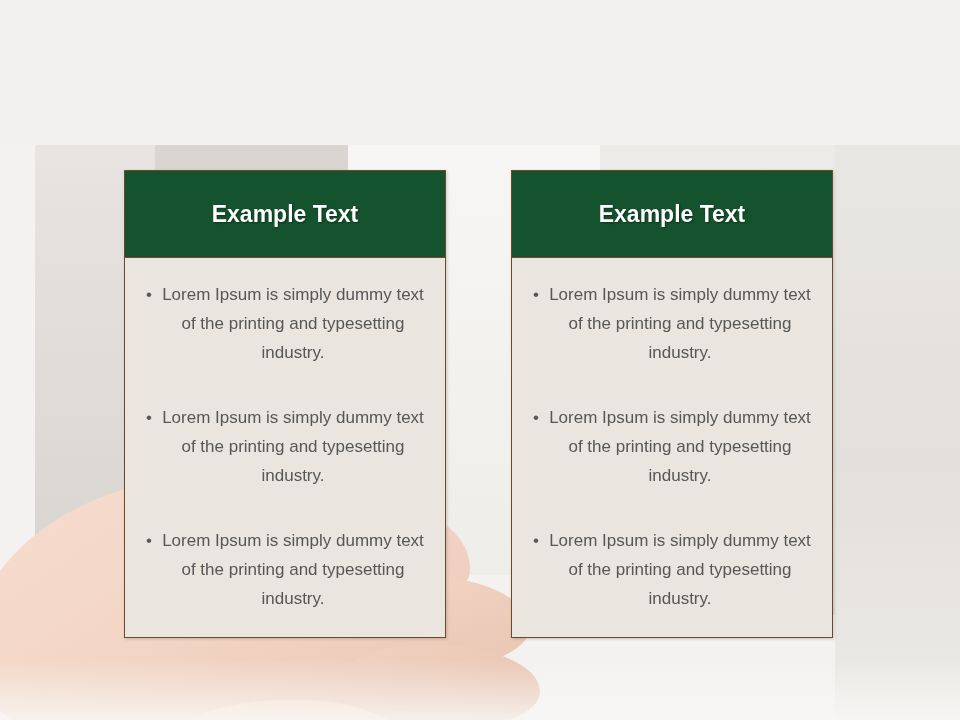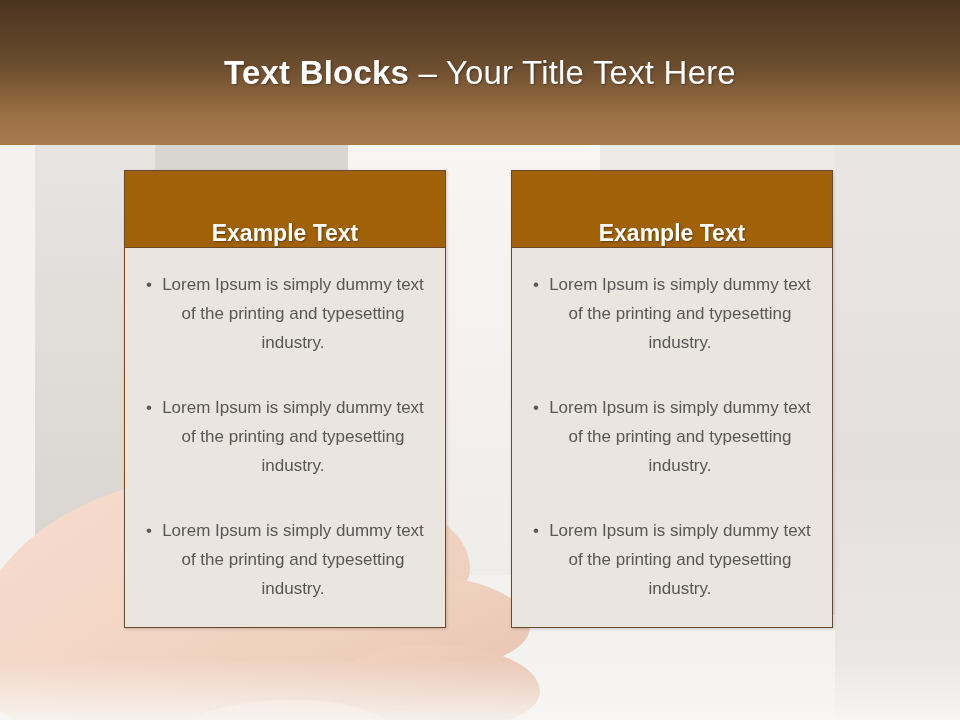--- a/index.html
+++ b/index.html
@@ -159,25 +159,25 @@
     top: 170px;
     width: 322px;
     border: 1px solid #6b4a2c;
     box-sizing: border-box;
     box-shadow: 1px 1px 3px rgba(0,0,0,0.18);
   }
   #card-0 { left: 124px; }
   #card-1 { left: 511px; }
 
   .card .card-head {
-    height: 77px;
-    background: #a16207;
+    height: 87px;
+    background: #14532d;
     border-bottom: 1px solid #6b4a2c;
     display: flex;
-    align-items: flex-end;
+    align-items: center;
     justify-content: center;
     box-sizing: border-box;
   }
   .card .card-head .head-text {
     font-size: 23px;
     font-weight: bold;
     color: #ffffff;
     text-shadow: 1px 1px 2px rgba(0,0,0,0.4);
   }
   .card .card-body {
@@ -223,25 +223,20 @@
     <div class="right-panel"></div>
     <div class="right-edge"></div>
     <div class="hand"></div>
     <div class="finger1"></div>
     <div class="finger2"></div>
     <div class="finger3"></div>
     <div class="thumb"></div>
     <div class="shadow-bottom"></div>
   </div>
 
-  <div class="header">
-    <div class="title">
-      <span class="bold">Text Blocks </span><span class="light">– </span><span class="light">Your Title Text Here</span>
-    </div>
-  </div>
 
   <div class="card" id="card-0">
     <div class="card-head">
       <span class="head-text">Example Text</span>
     </div>
     <div class="card-body">
       <div class="bullet-row">
         <span class="bullet-dot">•</span>
         <span class="bullet-text">Lorem Ipsum is simply dummy text of the printing and typesetting industry.</span>
       </div>

